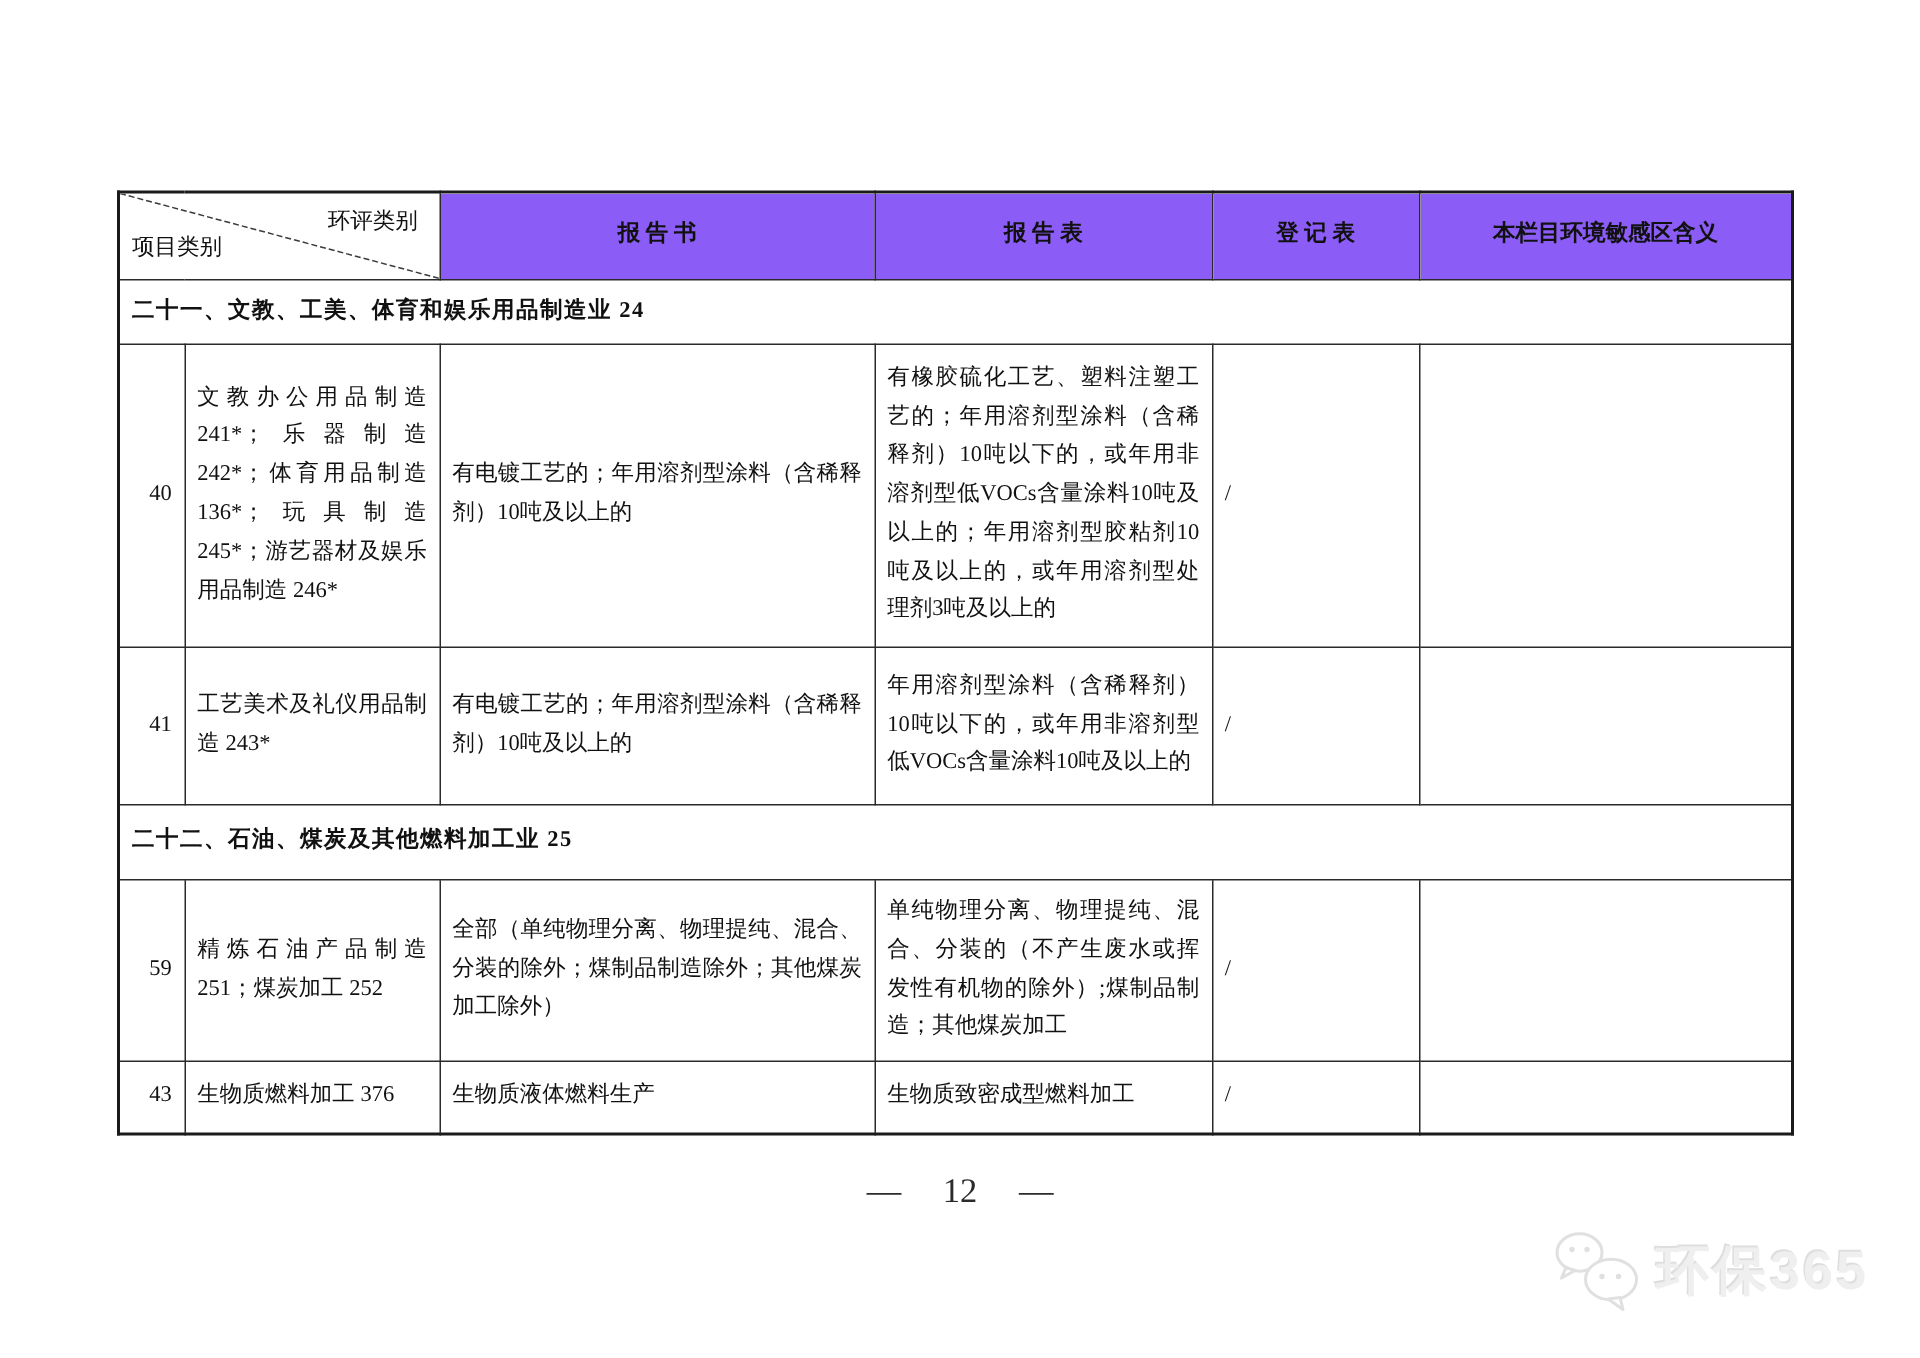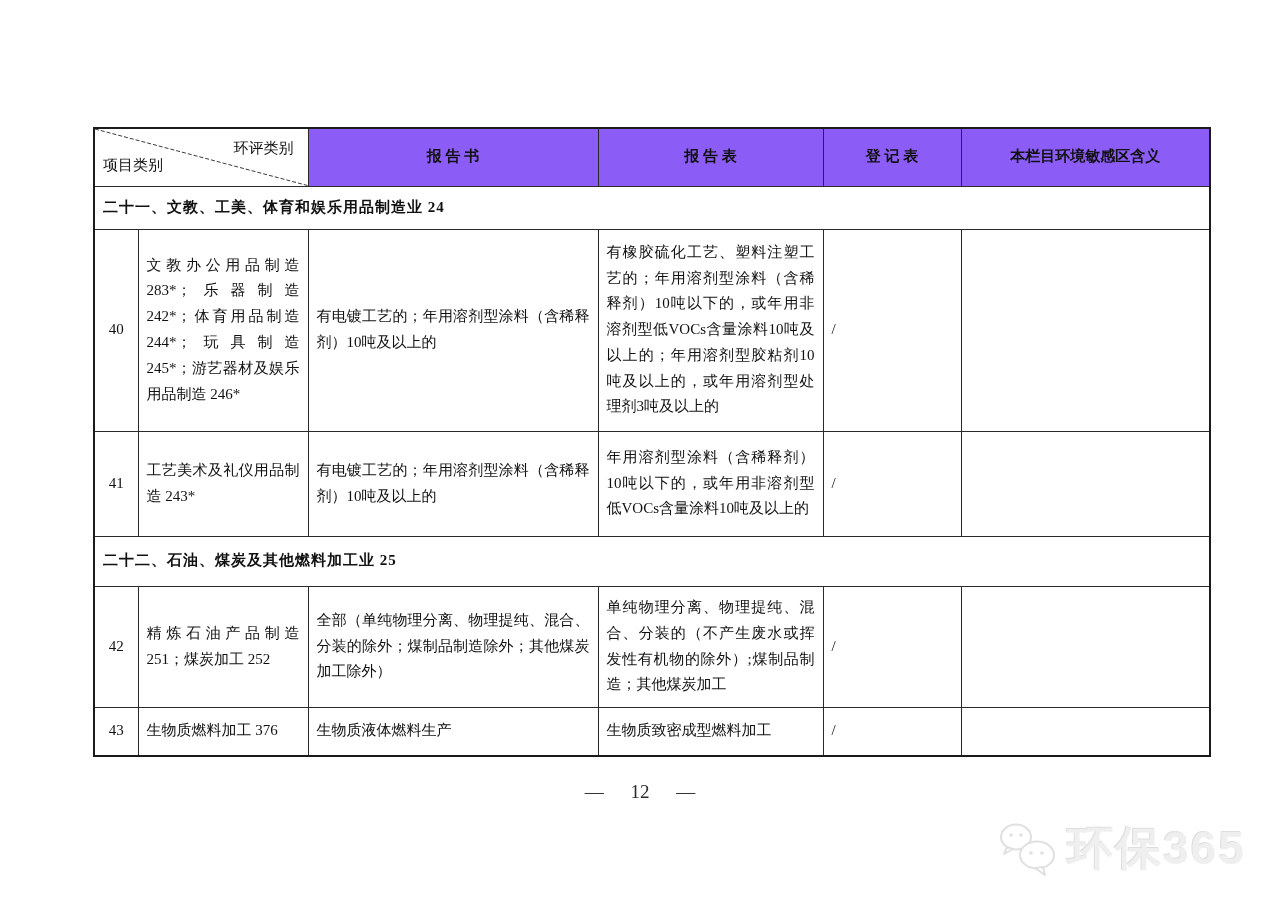--- a/index.html
+++ b/index.html
@@ -9,21 +9,21 @@
     background: #ffffff;
     font-family: "Liberation Serif", "DejaVu Serif", serif;
     color: #111;
     position: relative;
     overflow: hidden;
   }
 
   
   table.doc {
     position: absolute;
-    left: 93px; top: 127px;
+    left: 78px; top: 127px;
     width: 1116px;
     border-collapse: collapse;
     table-layout: fixed;
   }
   table.doc { border: 2px solid #1b1b1b; }
   table.doc th, table.doc td {
     border: 1px solid #2a2a2a;
     padding: 6px 8px;
     vertical-align: middle;
     font-size: 15px;
@@ -75,58 +75,58 @@
 
   td.section-cell {
     font-weight: bold;
     font-size: 16px;
     text-align: left;
     padding-left: 10px;
     letter-spacing: 1px;
     margin-left: 18px;
   }
 
-  td.num-cell { text-align: center; font-size: 16px; }
+  td.num-cell { text-align: right; font-size: 16px; }
 
   td.text-cell {
     text-align: justify;
     text-align-last: left;
   }
   td.cat-cell { line-height: 2.1; }
 
   td.reg-cell {
     text-align: left;
     padding-left: 22px;
     font-size: 15px;
   }
   td.sens-cell { }
 
   
   .page-number {
     position: absolute;
     top: 781px; left: 0;
     width: 100%;
     text-align: center;
-    font-size: 19px;
+    font-size: 23px;
     color: #2b2b2b;
     word-spacing: 22px;
   }
 
   
   .watermark {
     position: absolute;
     top: 818px; right: 34px;
     display: flex;
     align-items: center;
     gap: 8px;
     pointer-events: none;
   }
   .watermark-text {
     font-family: "Liberation Sans", "DejaVu Sans", sans-serif;
-    font-size: 46px;
+    font-size: 36px;
     font-weight: bold;
     color: #efefef;
     text-shadow: -1px -1px 0 #dedede, 1px 1px 0 #ffffff;
     letter-spacing: 2px;
   }
 </style>
 </head>
 <body>
 
 <div class="page">
@@ -155,42 +155,42 @@
       <th class="col-head">登 记 表</th>
       <th class="col-head">本栏目环境敏感区含义</th>
     </tr>
 
     <tr class="r-sec21">
       <td class="section-cell" colspan="6">二十一、文教、工美、体育和娱乐用品制造业 24</td>
     </tr>
 
     <tr class="r-40">
       <td class="num-cell">40</td>
-      <td class="text-cell cat-cell">文教办公用品制造 283*；乐器制造 242*；体育用品制造 244*；玩具制造 245*；游艺器材及娱乐用品制造 246*</td>
+      <td class="text-cell cat-cell">文教办公用品制造 241*；乐器制造 242*；体育用品制造 136*；玩具制造 245*；游艺器材及娱乐用品制造 246*</td>
       <td class="text-cell">有电镀工艺的；年用溶剂型涂料（含稀释剂）10吨及以上的</td>
       <td class="text-cell">有橡胶硫化工艺、塑料注塑工艺的；年用溶剂型涂料（含稀释剂）10吨以下的，或年用非溶剂型低VOCs含量涂料10吨及以上的；年用溶剂型胶粘剂10吨及以上的，或年用溶剂型处理剂3吨及以上的</td>
       <td class="reg-cell">/</td>
       <td class="sens-cell"></td>
     </tr>
 
     <tr class="r-41">
       <td class="num-cell">41</td>
       <td class="text-cell cat-cell">工艺美术及礼仪用品制造 243*</td>
       <td class="text-cell">有电镀工艺的；年用溶剂型涂料（含稀释剂）10吨及以上的</td>
       <td class="text-cell">年用溶剂型涂料（含稀释剂）10吨以下的，或年用非溶剂型低VOCs含量涂料10吨及以上的</td>
       <td class="reg-cell">/</td>
       <td class="sens-cell"></td>
     </tr>
 
     <tr class="r-sec22">
       <td class="section-cell" colspan="6">二十二、石油、煤炭及其他燃料加工业 25</td>
     </tr>
 
     <tr class="r-42">
-      <td class="num-cell">42</td>
+      <td class="num-cell">59</td>
       <td class="text-cell cat-cell">精炼石油产品制造 251；煤炭加工 252</td>
       <td class="text-cell">全部（单纯物理分离、物理提纯、混合、分装的除外；煤制品制造除外；其他煤炭加工除外）</td>
       <td class="text-cell">单纯物理分离、物理提纯、混合、分装的（不产生废水或挥发性有机物的除外）;煤制品制造；其他煤炭加工</td>
       <td class="reg-cell">/</td>
       <td class="sens-cell"></td>
     </tr>
 
     <tr class="r-43">
       <td class="num-cell">43</td>
       <td class="text-cell cat-cell">生物质燃料加工 376</td>

